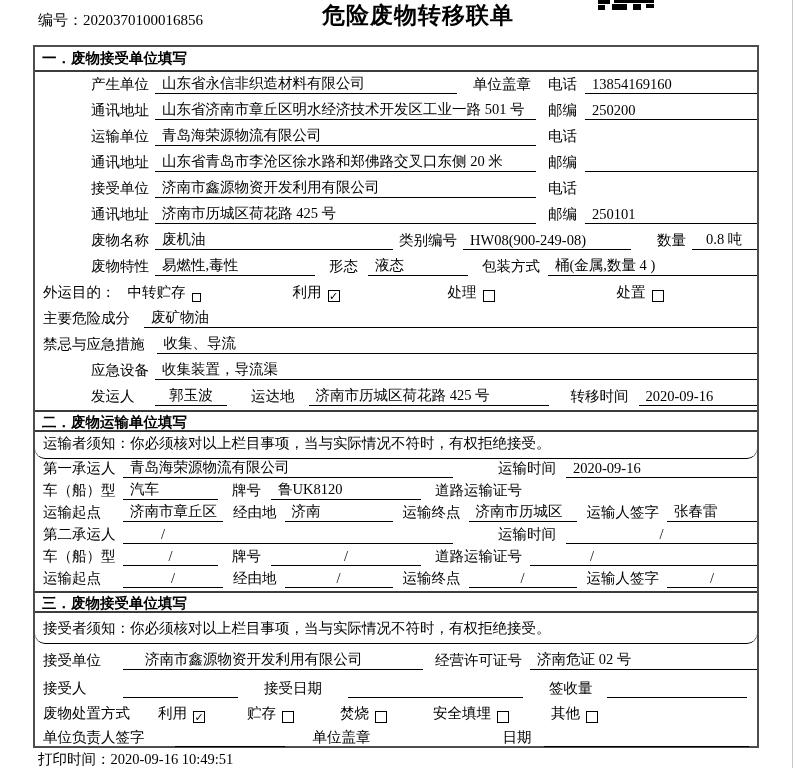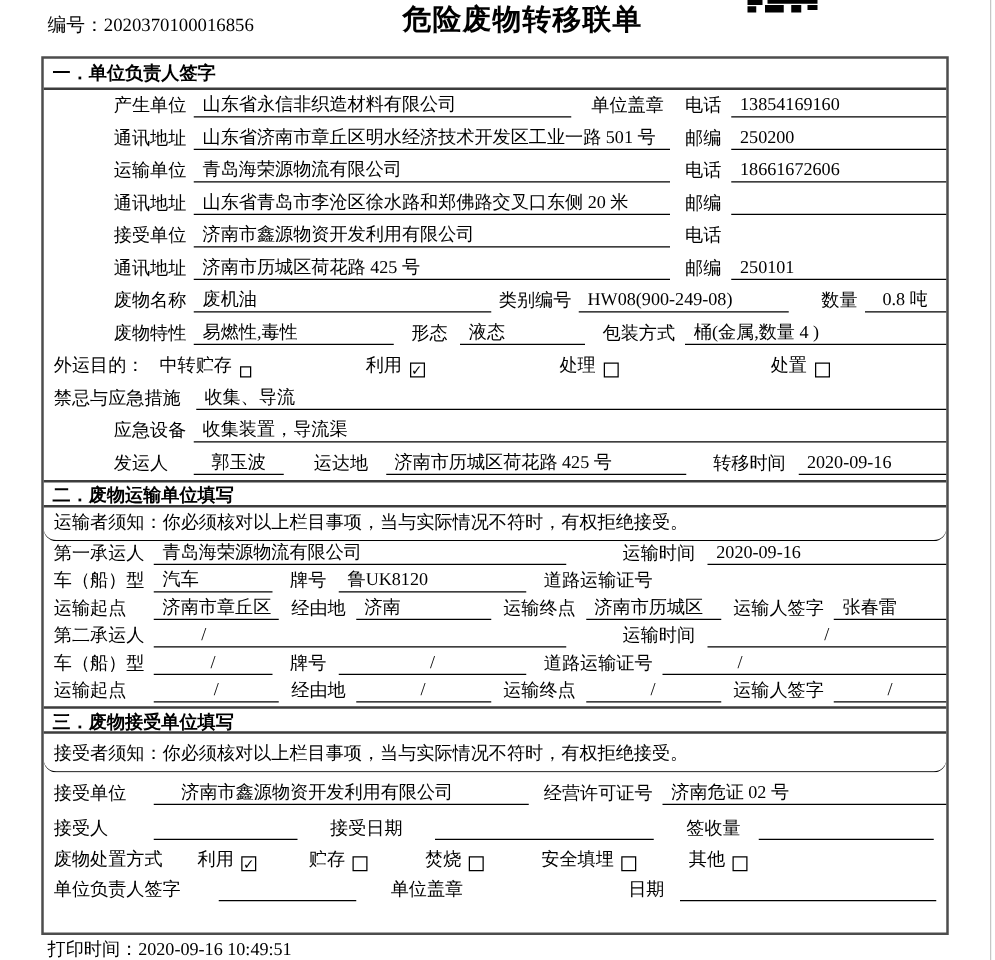--- a/index.html
+++ b/index.html
@@ -56,21 +56,21 @@
     <div style="left:0;top:0;width:12px;height:4px"></div>
     <div style="left:0;top:5px;width:7px;height:5px"></div>
     <div style="left:16px;top:0;width:40px;height:3px"></div>
     <div style="left:14px;top:4px;width:15px;height:6px"></div>
     <div style="left:35px;top:4px;width:8px;height:6px"></div>
     <div style="left:48px;top:4px;width:8px;height:4px"></div>
   </div>
 
   <div class="form">
 
-    <div class="sec h25">一．单位负责人签字</div>
+    <div class="sec h25">一．废物接受单位填写</div>
 
     <div class="row r26">
       <div class="lgroup">
         <span class="lbl lbl62">产生单位</span>
         <span class="uv" style="width:302px">山东省永信非织造材料有限公司</span>
         <span class="plain" style="margin-left:16px">单位盖章</span>
       </div>
       <span class="lbl">电话</span>
       <span class="uv fill" style="margin-left:8px">13854169160</span>
     </div>
@@ -83,21 +83,20 @@
       <span class="lbl">邮编</span>
       <span class="uv fill" style="margin-left:8px">250200</span>
     </div>
 
     <div class="row r26">
       <div class="lgroup">
         <span class="lbl lbl62">运输单位</span>
         <span class="uv" style="flex:1 1 auto;margin-right:12px">青岛海荣源物流有限公司</span>
       </div>
       <span class="lbl">电话</span>
-      <span class="uv fill" style="margin-left:8px">18661672606</span>
     </div>
 
     <div class="row r26">
       <div class="lgroup">
         <span class="lbl lbl62">通讯地址</span>
         <span class="uv" style="flex:1 1 auto;margin-right:12px">山东省青岛市李沧区徐水路和郑佛路交叉口东侧 20 米</span>
       </div>
       <span class="lbl">邮编</span>
       <span class="uv fill" style="margin-left:8px"></span>
     </div>
@@ -142,20 +141,24 @@
       <span class="plain" style="margin-left:12px">中转贮存</span>
       <span class="cb sm"></span>
       <span class="plain" style="margin-left:92px">利用</span>
       <span class="cb">✓</span>
       <span class="plain" style="margin-left:108px">处理</span>
       <span class="cb"></span>
       <span class="plain" style="margin-left:122px">处置</span>
       <span class="cb"></span>
     </div>
 
+    <div class="row r26">
+      <span class="lbl">主要危险成分</span>
+      <span class="uv fill" style="margin-left:14px">废矿物油</span>
+    </div>
 
     <div class="row r26">
       <span class="lbl">禁忌与应急措施</span>
       <span class="uv fill" style="margin-left:12px">收集、导流</span>
     </div>
 
     <div class="row r26">
       <span class="lbl lbl62">应急设备</span>
       <span class="uv fill">收集装置，导流渠</span>
     </div>

